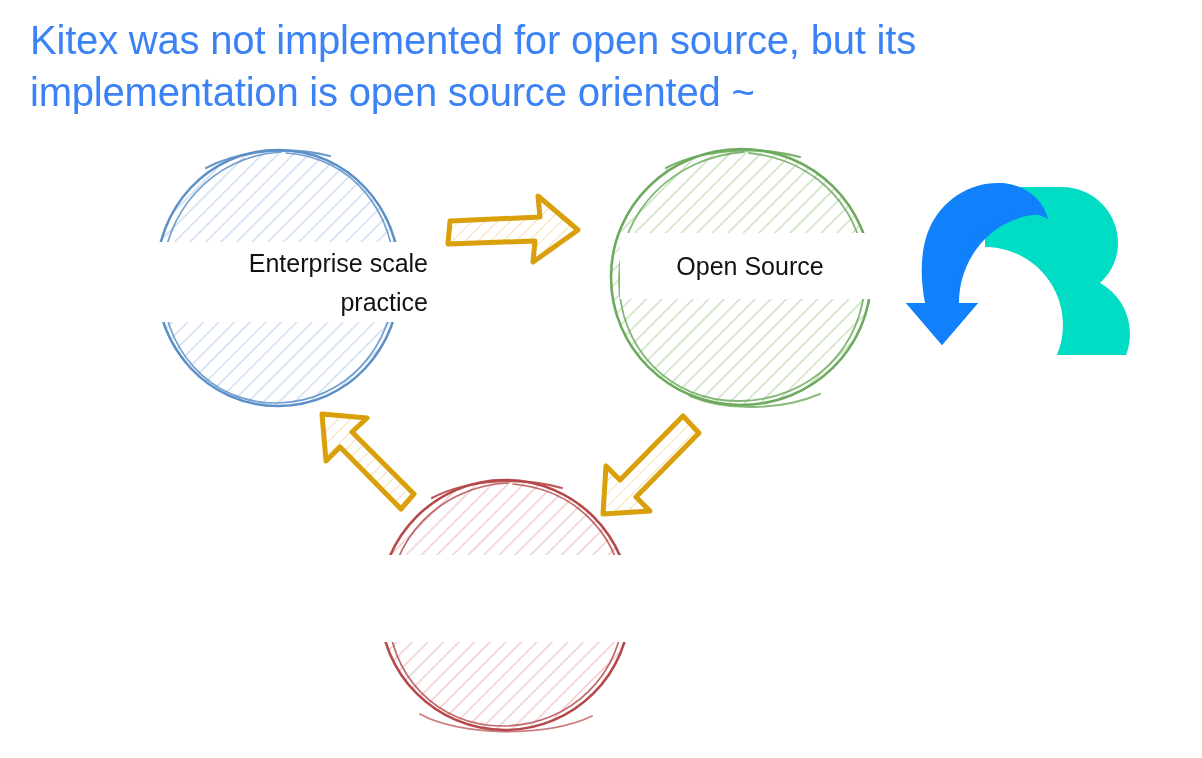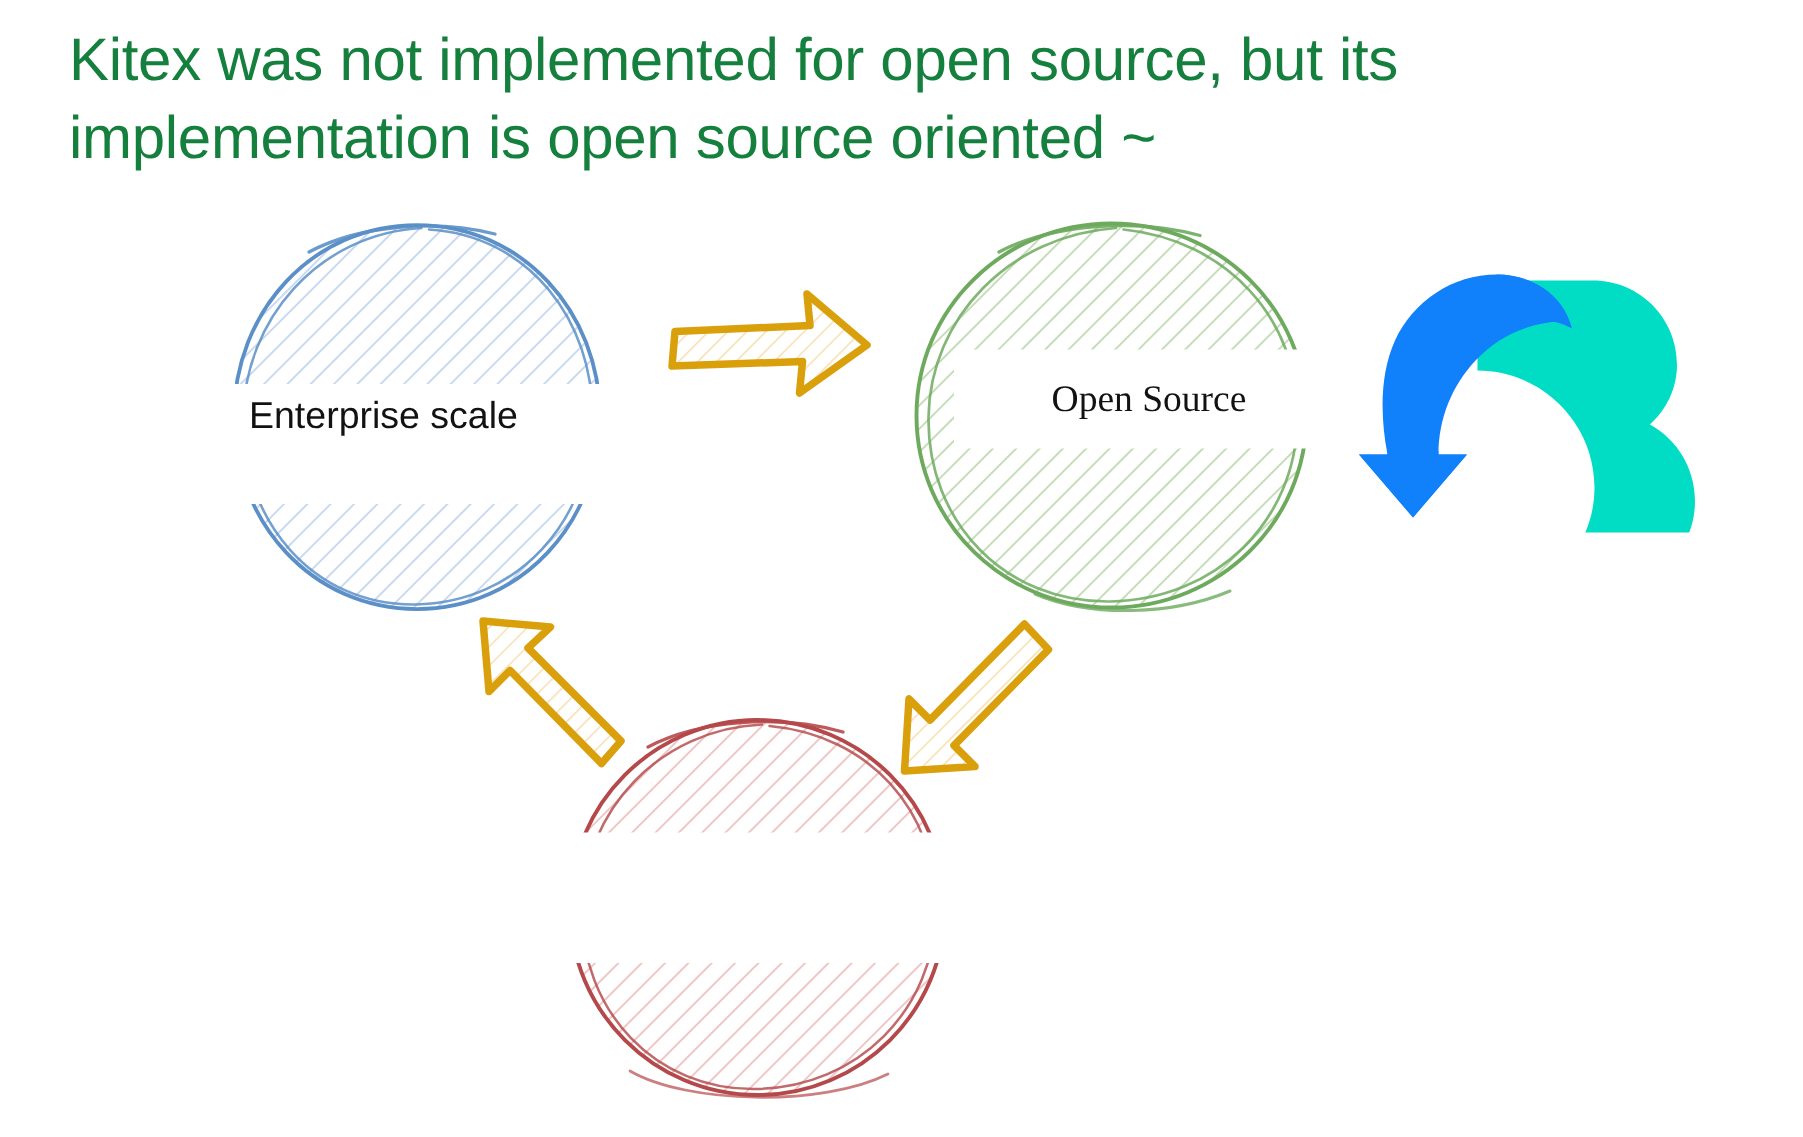--- a/index.html
+++ b/index.html
@@ -13,27 +13,27 @@
     height: 758px;
     position: relative;
     overflow: hidden;
     font-family: "Liberation Sans", sans-serif;
     color: #111111;
   }
 
   
   #slide-title {
     position: absolute;
-    left: 46px;
+    left: 30px;
     top: 14px;
     width: 1120px;
     font-size: 40px;
     line-height: 52px;
     font-weight: 400;
-    color: #15803d;
+    color: #3b82f6;
     letter-spacing: -0.2px;
     white-space: pre-wrap;
   }
 
   
   #cycle-diagram {
     position: absolute;
     left: 0;
     top: 120px;
     width: 1202px;
@@ -56,36 +56,35 @@
     font-size: 25px;
     line-height: 39px;
     font-weight: 400;
     overflow: hidden;
     z-index: 5;
   }
   .node-label .line { display: block; }
 
   #label-enterprise {
     left: 138px;
-    top: 136px;
+    top: 122px;
     width: 290px;
     height: 80px;
-    text-align: left;
+    text-align: right;
     padding-left: 28px;
     box-sizing: border-box;
     padding-top: 2px;
   }
   #label-opensource {
-    left: 636px;
+    left: 620px;
     top: 113px;
     width: 260px;
     height: 66px;
     padding-top: 14px;
     box-sizing: border-box;
-    font-family: Liberation Serif, serif;
   }
   #label-feedback {
     left: 370px;
     top: 435px;
     width: 278px;
     height: 87px;
     padding-top: 2px;
     box-sizing: border-box;
   }
   
@@ -167,20 +166,21 @@
       <path d="M 683 296 L 620 360 L 606 346 L 603 394 L 650 391 L 636 377 L 699 313 Z" fill="url(#hatch-amber)" stroke="#D9A00B" stroke-width="5" stroke-linejoin="round" stroke-linecap="round"></path>
     </g>
 
     <g>
       <path d="M 414 374 L 352 312 L 367 298 L 322 294 L 326 341 L 340 327 L 401 389 Z" fill="url(#hatch-amber)" stroke="#D9A00B" stroke-width="5" stroke-linejoin="round" stroke-linecap="round"></path>
     </g>
   </svg>
 
   <div class="node-label" id="label-enterprise">
     <span class="line">Enterprise scale</span>
+    <span class="line">practice</span>
   </div>
 
   <div class="node-label" id="label-opensource">
     <span class="line">Open Source</span>
   </div>
 
   <div class="node-label" id="label-feedback">
     <span class="line clipped">Contribution</span>
   </div>
 

